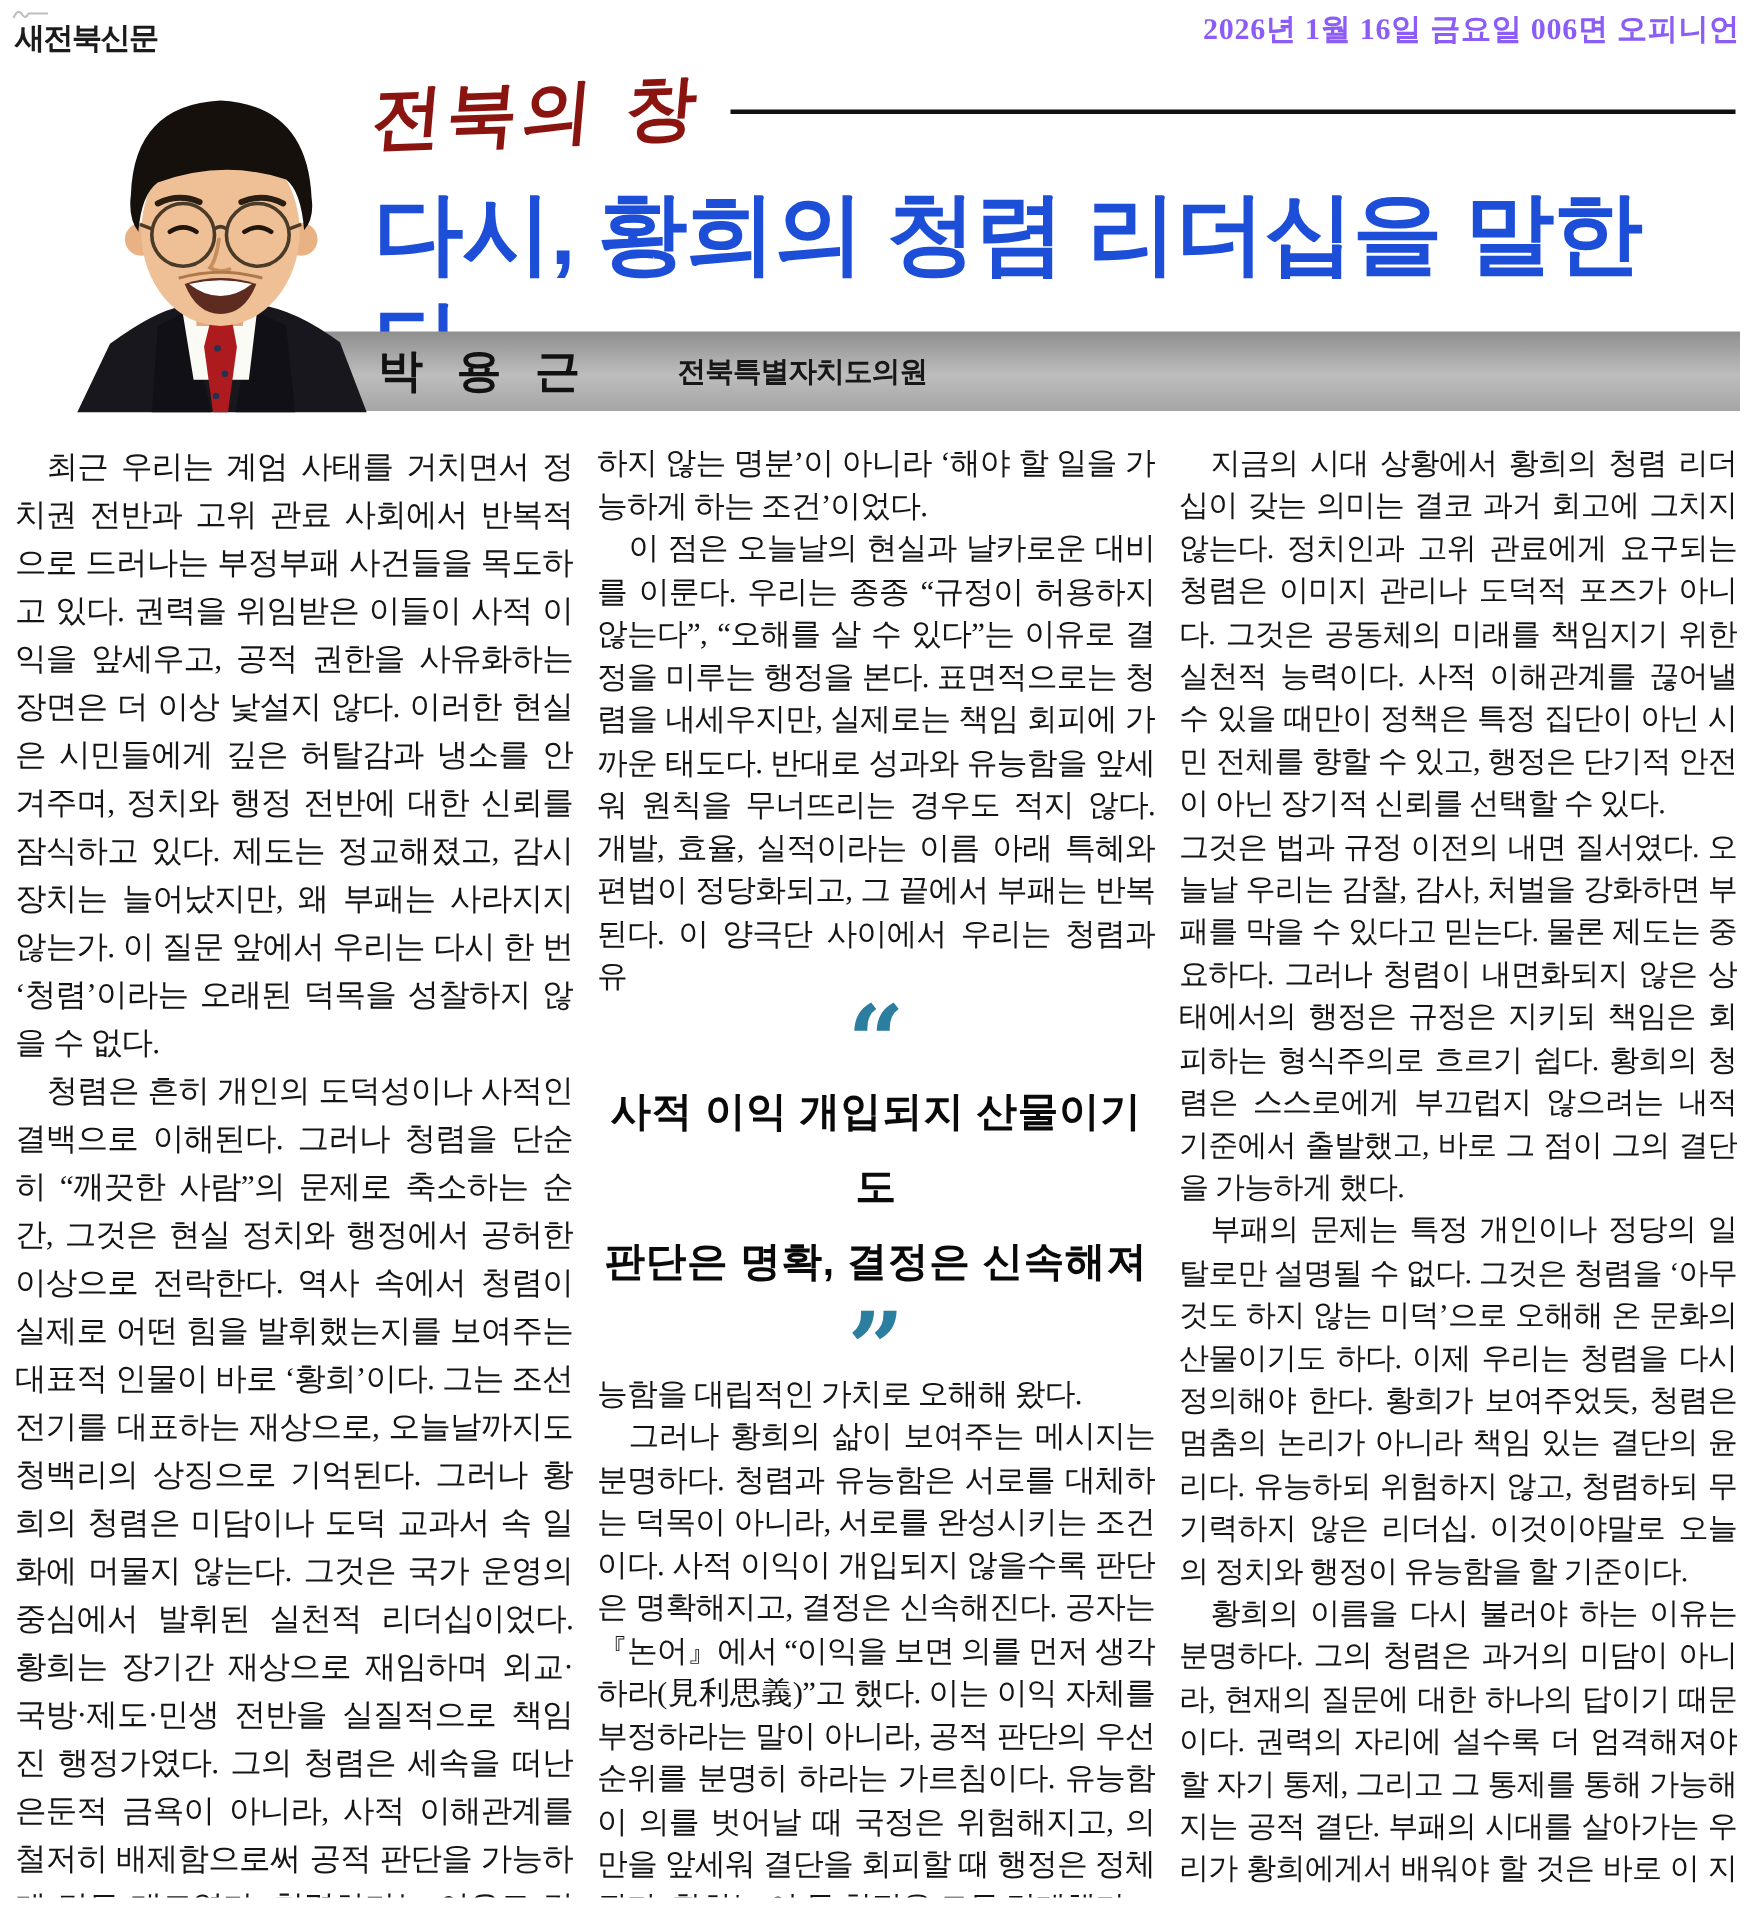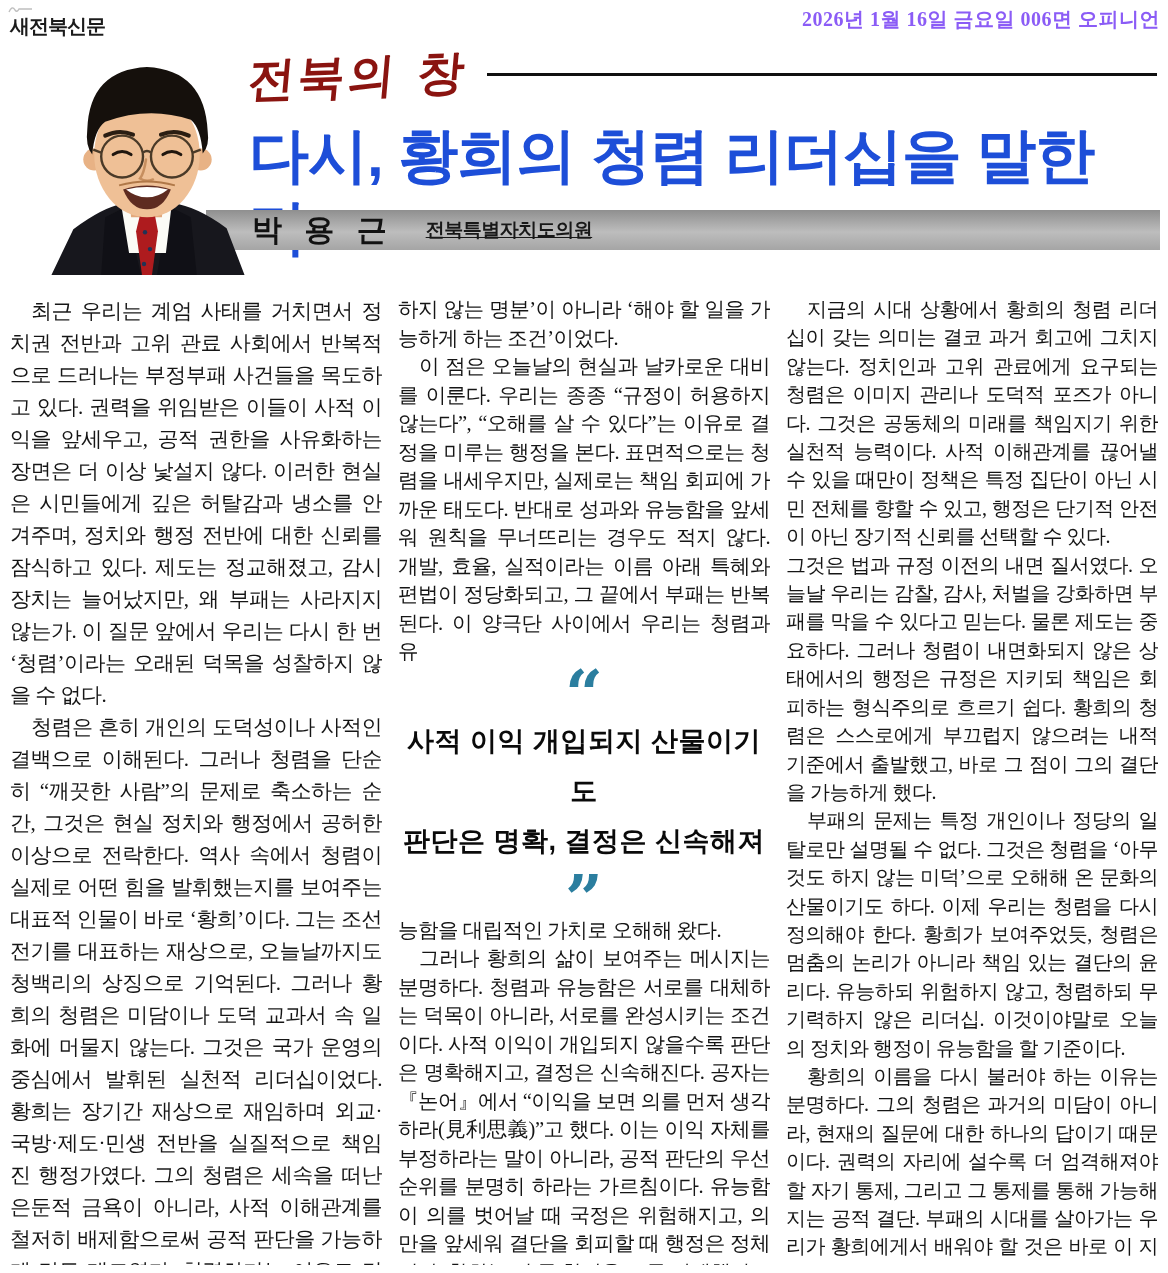--- a/index.html
+++ b/index.html
@@ -15,27 +15,27 @@
   .dateline{position:absolute;right:8px;top:6px;font-weight:bold;font-size:20px;
     color:#8b5cf6;letter-spacing:0.5px;font-family:"Liberation Serif",serif;}
   
   .photo{position:absolute;left:45px;top:58px;width:200px;height:217px;z-index:3;}
   .col-label{position:absolute;left:248px;top:50px;font-size:47px;font-weight:bold;
     color:#8a1410;font-family:"DejaVu Serif",serif;letter-spacing:3px;
     transform:rotate(-2deg) skewX(-7deg);line-height:1.1;}
   .head-rule{position:absolute;left:487px;top:73px;width:670px;height:3px;background:#101010;}
   .headline{position:absolute;left:249px;top:120px;width:900px;font-size:60px;font-weight:bold;
     color:#1d4ed8;letter-spacing:-1px;line-height:1.2;font-family:Liberation Sans, sans-serif;}
-  .authorbar{position:absolute;left:206px;top:210px;width:954px;height:40px;z-index:1;
+  .authorbar{position:absolute;left:206px;top:221px;width:954px;height:53px;z-index:1;
     background:linear-gradient(180deg,#8f8f8f 0%,#bdbdbd 55%,#a5a5a5 100%);
     display:flex;align-items:center;}
   .author-name{margin-left:46px;font-family:"Liberation Sans",sans-serif;font-weight:bold;
     font-size:30px;color:#121212;letter-spacing:7px;white-space:nowrap;}
-  .author-title{margin-left:32px;font-family:"Liberation Sans",sans-serif;font-weight:bold;
-    font-size:19px;color:#181818;letter-spacing:-0.5px;white-space:nowrap;text-decoration:underline;}
+  .author-title{margin-left:58px;font-family:"Liberation Sans",sans-serif;font-weight:bold;
+    font-size:19px;color:#181818;letter-spacing:-0.5px;white-space:nowrap;}
   
   .columns{position:absolute;left:10px;top:295px;width:1148px;height:970px;
     display:flex;gap:16px;}
   .col{width:372px;overflow:hidden;}
   .col p{margin:0;text-align:justify;letter-spacing:-0.5px;}
   .col .indent{text-indent:21px;}
   .col1{font-size:21px;line-height:32px;}
   .col2{font-size:20.5px;line-height:28.5px;}
   .col3{font-size:20px;line-height:28.4px;}
   

